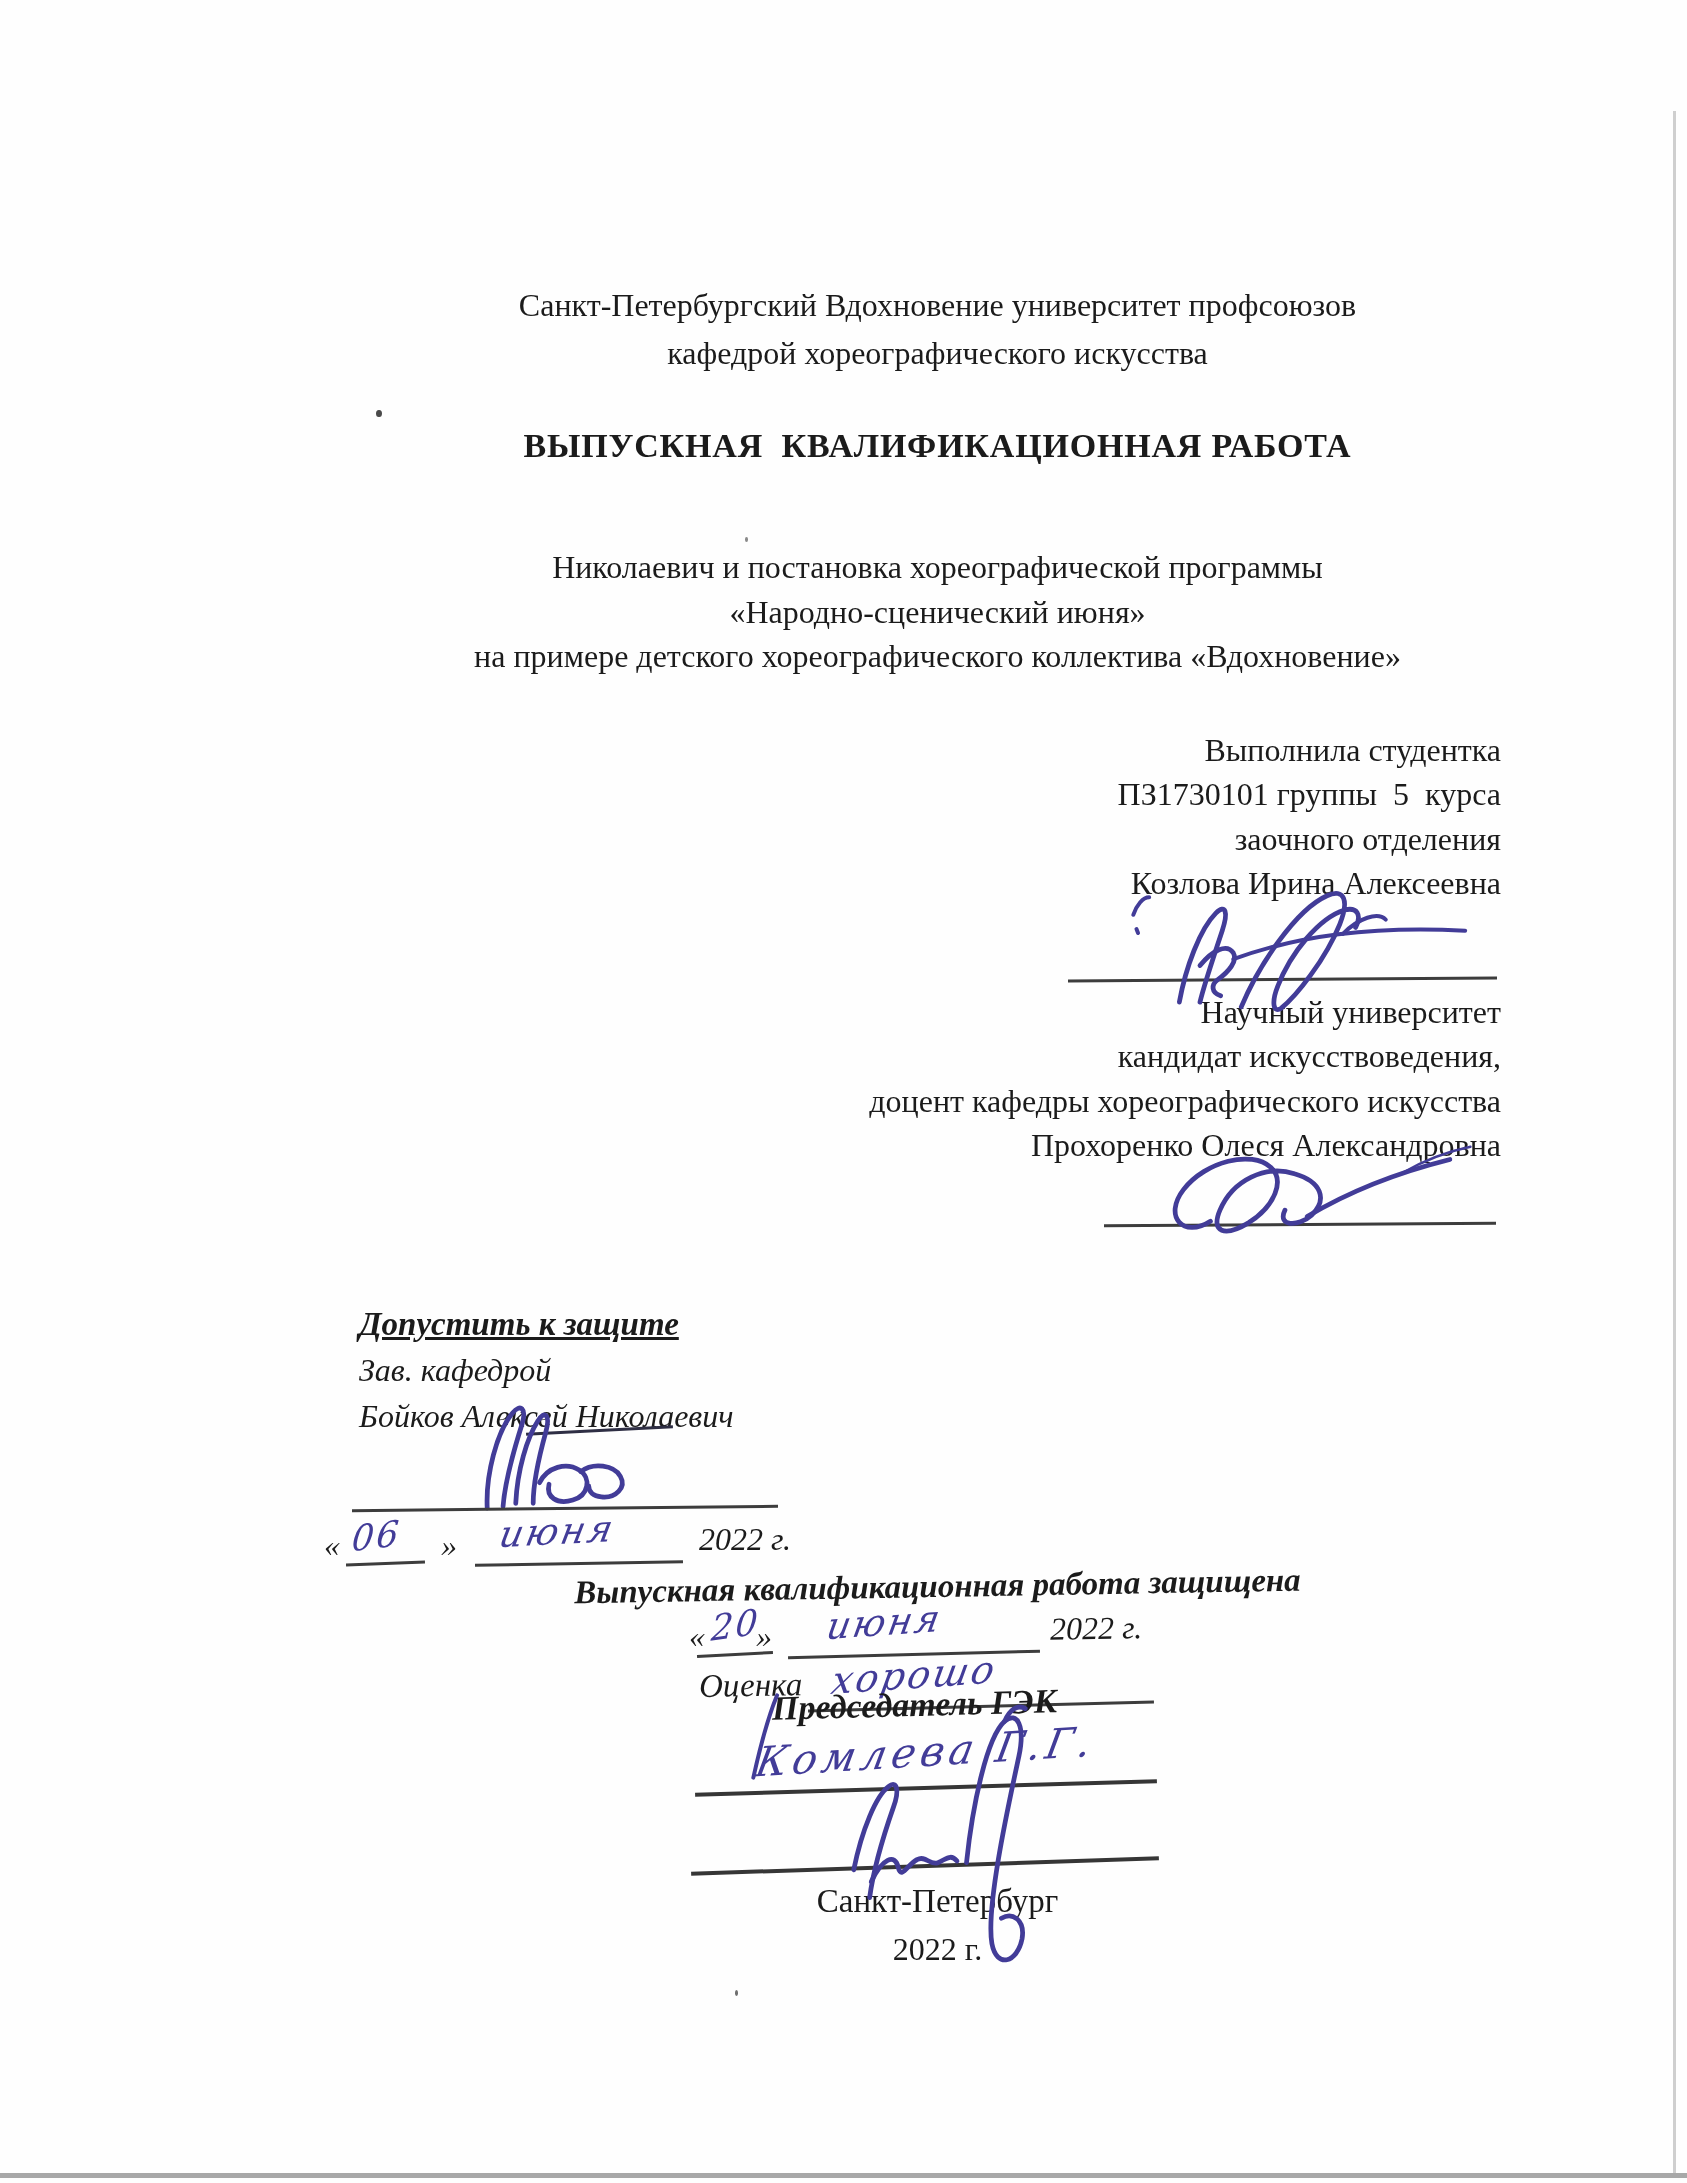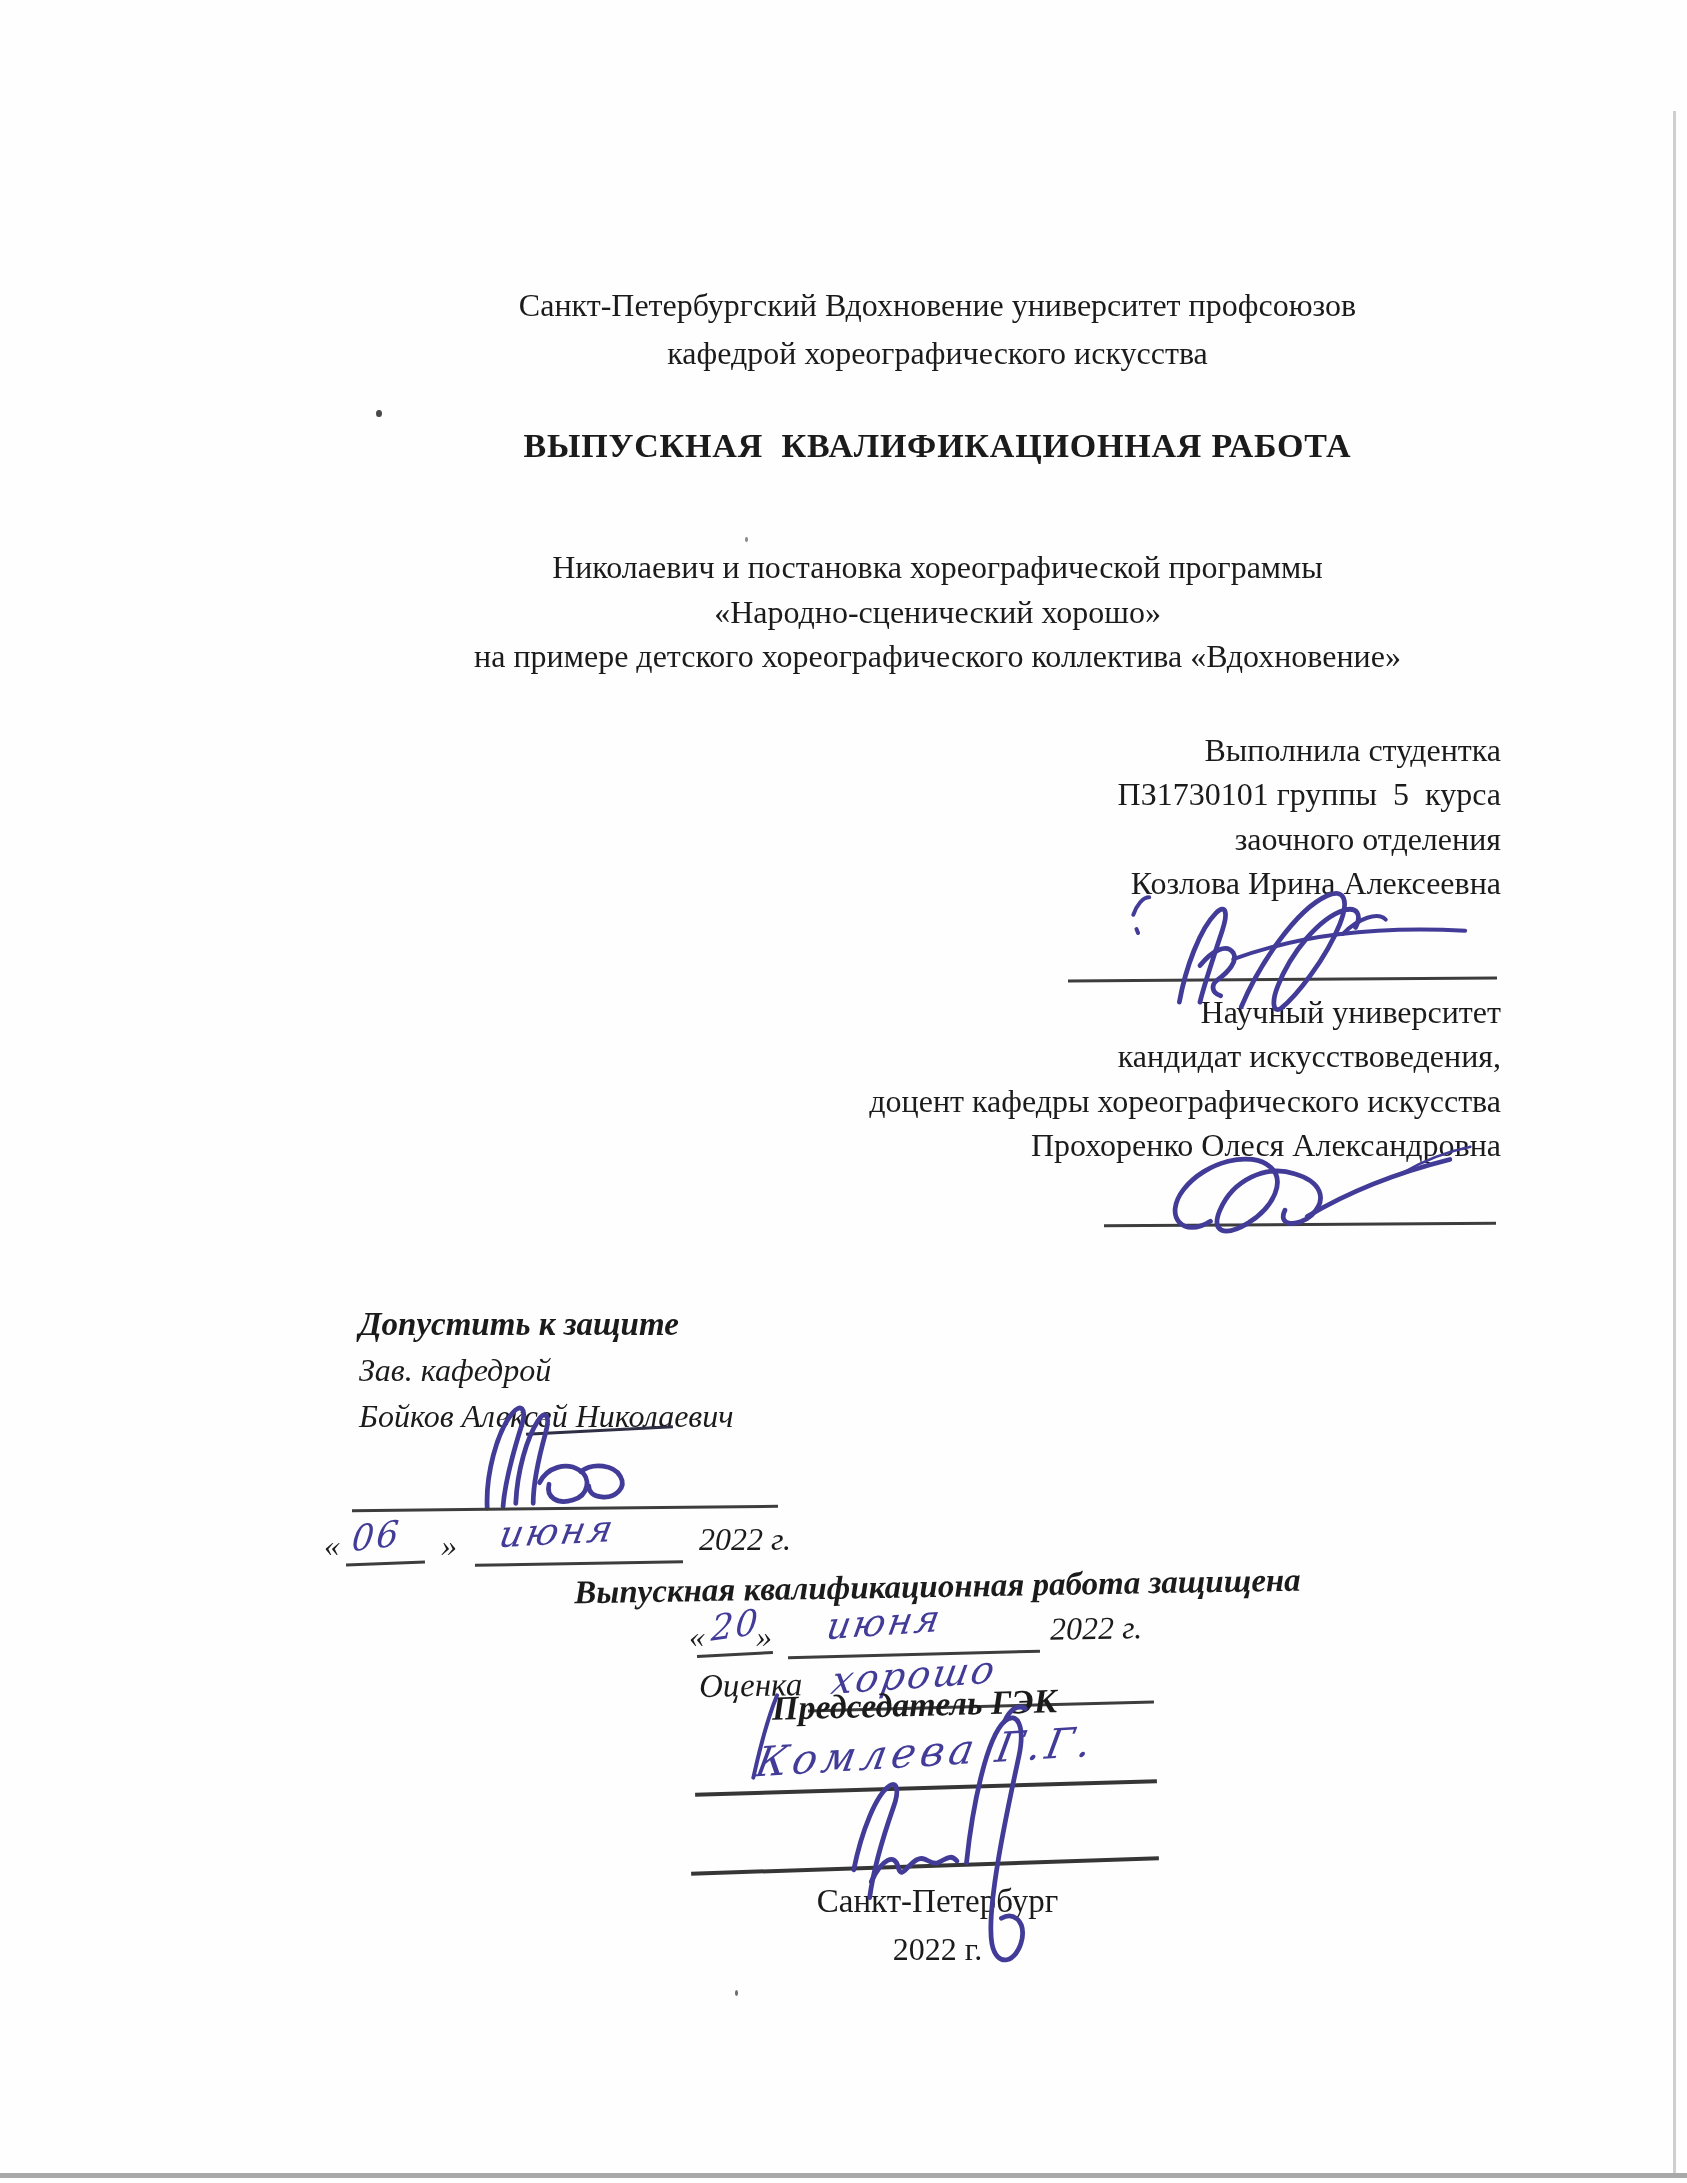--- a/index.html
+++ b/index.html
@@ -40,21 +40,21 @@
 </head>
 <body>
 
 <div class="page">
 
   <div class="center-col">
     <div class="row t40" style="top:287px">Санкт-Петербургский Вдохновение университет профсоюзов</div>
     <div class="row t40" style="top:335px">кафедрой хореографического искусства</div>
     <div class="row doc-title" style="top:427px">ВЫПУСКНАЯ  КВАЛИФИКАЦИОННАЯ РАБОТА</div>
     <div class="row t40" style="top:549px">Николаевич и постановка хореографической программы</div>
-    <div class="row t40" style="top:594px">«Народно-сценический хорошо»</div>
+    <div class="row t40" style="top:594px">«Народно-сценический июня»</div>
     <div class="row t40" style="top:638px">на примере детского хореографического коллектива «Вдохновение»</div>
     <div class="row t41 it bold" style="top:1568px;transform:rotate(-1deg);">Выпускная квалификационная работа защищена</div>
     <div class="row t41" style="top:1883px">Санкт-Петербург</div>
     <div class="row t40" style="top:1931px">2022 г.</div>
   </div>
 
   <div class="right-col">
     <div class="row t40" style="top:732px">Выполнила студентка</div>
     <div class="row t40" style="top:776px">ПЗ1730101 группы  5  курса</div>
     <div class="row t40" style="top:821px">заочного отделения</div>
@@ -76,21 +76,21 @@
     <path d="M316,64 C336,44 360,36 370,46" stroke-width="5"></path>
   </svg>
 
   <div class="sig-line" style="left:1104px;top:1223px;width:392px;transform:rotate(-0.4deg);"></div>
   <svg style="left:1131px;top:1142px;" width="365" height="111" viewBox="0 0 460 140">
     <path d="M100,100 C66,122 40,94 66,60 C94,24 152,10 176,32 C194,48 182,80 148,102 C118,120 100,114 112,86 C128,48 170,28 206,40 C240,50 248,72 228,92 C210,108 184,106 194,86" stroke-width="6"></path>
     <path d="M222,94 C272,64 330,40 402,22" stroke-width="6"></path>
     <path d="M340,40 C368,24 398,12 428,6" stroke-width="3"></path>
   </svg>
 
-  <div class="left-line t41 it bold" style="left:359px;top:1306px;">Допустить к защите</div>
+  <div class="left-line t41 it bold" style="left:359px;top:1306px;text-decoration:underline;">Допустить к защите</div>
   <div class="left-line t40 it" style="left:359px;top:1352px;">Зав. кафедрой</div>
   <div class="left-line t40 it" style="left:359px;top:1398px;">Бойков Алексей Николаевич</div>
   <div class="sig-line" style="left:526px;top:1429px;width:147px;background:#2e2e44;transform:rotate(-3deg);"></div>
   <svg style="left:446px;top:1397px;" width="214" height="119" viewBox="0 0 270 150">
     <path d="M52,140 C50,98 64,44 84,20 C94,8 102,14 96,34 C84,72 74,110 72,138" stroke-width="6"></path>
     <path d="M88,134 C90,92 102,52 116,30 C124,16 132,22 126,44 C116,80 110,112 110,134" stroke-width="6"></path>
     <path d="M118,108 C128,88 152,82 168,92 C184,102 180,124 160,130 C140,136 126,126 130,110" stroke-width="6"></path>
     <path d="M170,94 C186,82 212,86 220,100 C228,114 214,128 196,126 C186,125 180,120 180,112" stroke-width="6"></path>
   </svg>
   <div class="sig-line" style="left:352px;top:1507px;width:426px;transform:rotate(-0.6deg);"></div>

